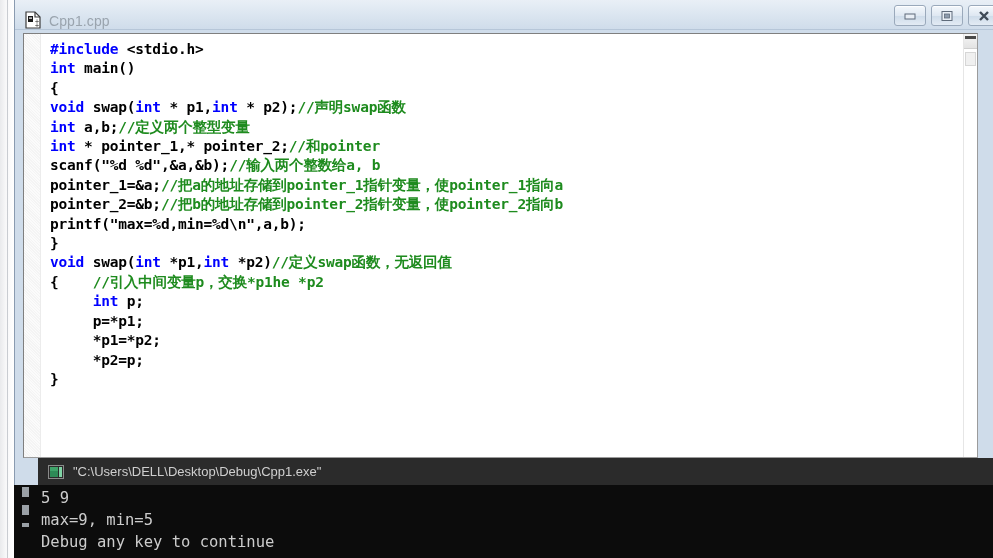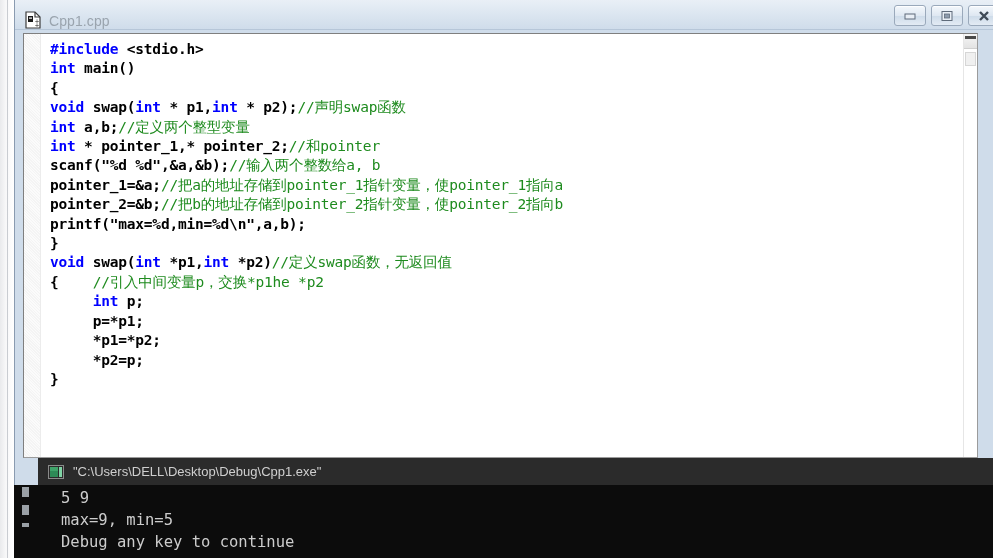--- a/index.html
+++ b/index.html
@@ -138,21 +138,21 @@
   .code-line {
     font-family: "DejaVu Sans Mono", "Liberation Mono", monospace;
     font-size: 14.5px;
     line-height: 19.4px;
     white-space: pre;
     color: #000000;
     font-weight: bold;
     letter-spacing: -0.2px;
   }
   .kw { color: #0000ff; }
-  .cm { color: #1e8b1e; font-weight: normal; }
+  .cm { color: #1e8b1e; font-weight: bold; }
   .pl { color: #000000; }
 
   
   #editor-scrollbar {
     position: absolute;
     right: 0; top: 0; bottom: 0;
     width: 13px;
     background: #ffffff;
     border-left: 1px solid #e6e6e6;
   }
@@ -205,21 +205,20 @@
   }
   .console-icon svg { display: block; }
   #console-title .ct-text {
     margin-left: 9px;
     color: #cfcfcf;
     font-size: 13px;
     font-family: "Liberation Sans", sans-serif;
   }
   #console-body {
     padding: 2px 4px 0 3px;
-    margin-left: 20px;
   }
   .console-line {
     font-family: "DejaVu Sans Mono", "Liberation Mono", monospace;
     font-size: 15.5px;
     line-height: 22px;
     color: #cccccc;
     white-space: pre;
   }
 
   

